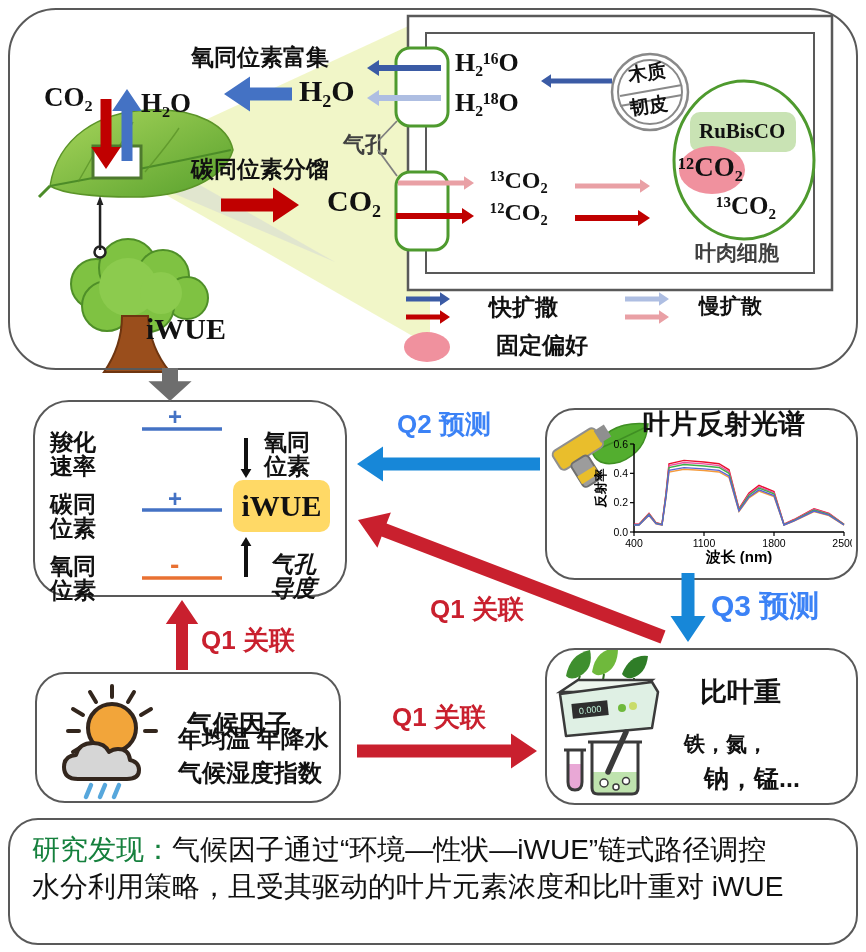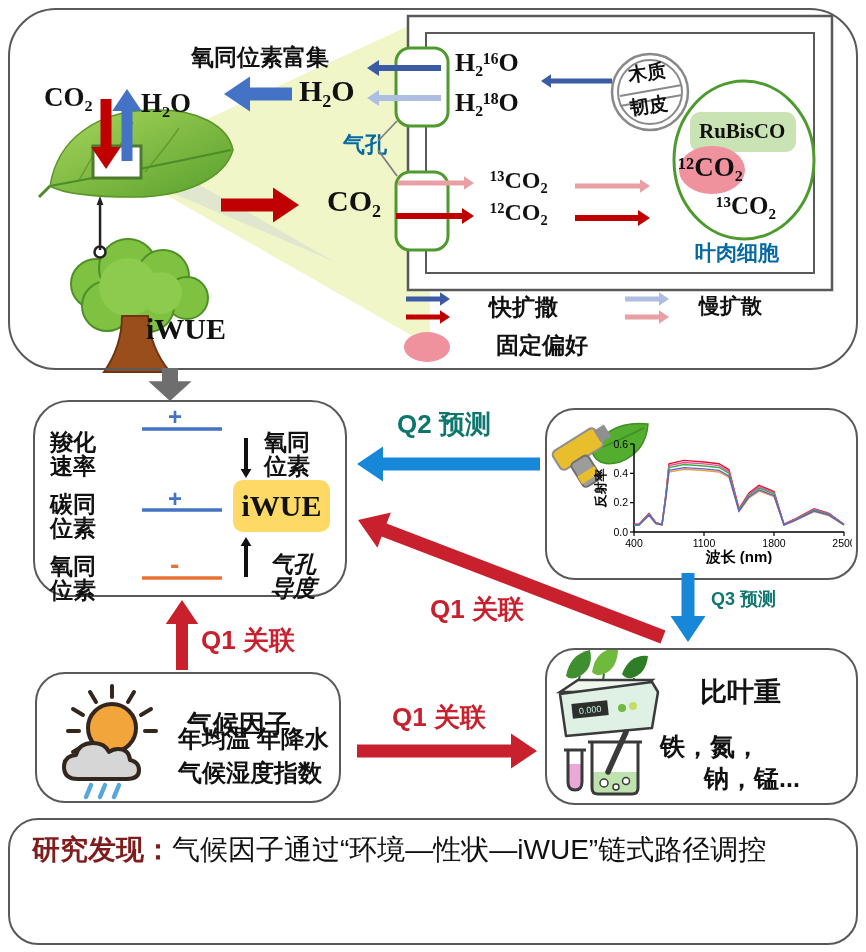--- a/index.html
+++ b/index.html
@@ -3,27 +3,27 @@
 <meta charset="utf-8">
 <style>
   html,body{margin:0;padding:0;background:#fff;}
   .canvas{position:relative;width:866px;height:952px;background:#fff;overflow:hidden;
           font-family:"Liberation Sans",sans-serif;color:#111;}
   svg.layer{position:absolute;left:0;top:0;pointer-events:none;}
   #bg{z-index:1;} #arrows-overlay{z-index:4;}
   .panel{position:absolute;border:2.5px solid #595959;background:transparent;z-index:2;box-sizing:border-box;}
   .lbl{position:absolute;z-index:3;font-weight:bold;white-space:nowrap;color:#111;line-height:1.15;}
   .serif{font-family:"Liberation Serif","DejaVu Serif",serif;}
-  .green{color:#0369a1;} .blue{color:#0f766e;} .red{color:#C9202E;}
+  .green{color:#404040;} .blue{color:#3b82f6;} .red{color:#C9202E;}
   .wrap2{width:54px;white-space:normal;word-break:break-all;text-align:center;line-height:24px;margin-top:14px;}
   .iwue-box{position:absolute;z-index:3;background:#FFD966;border-radius:10px;
             display:flex;align-items:center;justify-content:center;}
   .findings{position:absolute;z-index:3;left:8px;top:818px;width:850px;height:127px;
             box-sizing:border-box;padding:13px 24px 0 24px;font-size:28px;line-height:37px;color:#111;}
-  .findings .pfx{color:#7f1d1d;font-weight:bold;}
+  .findings .pfx{color:#15803d;font-weight:normal;}
   #spectra-chart{position:absolute;left:594px;top:436px;z-index:3;}
 </style>
 </head>
 <body>
 
 <div class="canvas">
 
   <svg id="bg" class="layer" width="866" height="952" viewBox="0 0 866 952">
     <defs>
       <linearGradient id="leafGrad" x1="0" y1="0" x2="1" y2="1">
@@ -141,20 +141,21 @@
   <div class="panel" style="left:33px;top:400px;width:314px;height:197px;border-radius:36px;"></div>
   <div class="panel" style="left:545px;top:408px;width:313px;height:172px;border-radius:30px;"></div>
   <div class="panel" style="left:35px;top:672px;width:306px;height:131px;border-radius:30px;"></div>
   <div class="panel" style="left:545px;top:648px;width:313px;height:157px;border-radius:30px;"></div>
   <div class="panel" style="left:8px;top:818px;width:850px;height:127px;border-radius:30px;"></div>
 
   <div class="lbl serif" style="left:44px;top:82px;font-size:27px;">CO₂</div>
   <div class="lbl serif" style="left:141px;top:88px;font-size:27px;">H₂O</div>
   <div class="lbl" style="left:191px;top:44px;font-size:23px;">氧同位素富集</div>
   <div class="lbl serif" style="left:299px;top:74px;font-size:30px;">H₂O</div>
+  <div class="lbl" style="left:191px;top:156px;font-size:23px;">碳同位素分馏</div>
   <div class="lbl serif" style="left:327px;top:184px;font-size:30px;">CO₂</div>
   <div class="lbl green" style="left:343px;top:132px;font-size:22px;">气孔</div>
   <div class="lbl serif" style="left:455px;top:48px;font-size:26px;">H₂¹⁶O</div>
   <div class="lbl serif" style="left:455px;top:88px;font-size:26px;">H₂¹⁸O</div>
   <div class="lbl serif" style="left:490px;top:167px;font-size:24px;">¹³CO₂</div>
   <div class="lbl serif" style="left:490px;top:199px;font-size:24px;">¹²CO₂</div>
   <div class="lbl" style="left:628px;top:62px;font-size:19px;transform:rotate(-8deg);">木质</div>
   <div class="lbl" style="left:630px;top:95px;font-size:19px;transform:rotate(-8deg);">韧皮</div>
   <div class="lbl serif" style="left:699px;top:119px;font-size:21px;">RuBisCO</div>
   <div class="lbl serif" style="left:678px;top:152px;font-size:27px;">¹²CO₂</div>
@@ -170,20 +171,21 @@
   <div class="lbl wrap2" style="left:46px;top:540px;font-size:23px;">氧同位素</div>
   <div class="lbl" style="left:168px;top:403px;font-size:24px;color:#4472C4;">+</div>
   <div class="lbl" style="left:168px;top:485px;font-size:24px;color:#4472C4;">+</div>
   <div class="lbl" style="left:170px;top:549px;font-size:28px;color:#E97132;">-</div>
   <div class="lbl wrap2" style="left:260px;top:416px;font-size:23px;">氧同位素</div>
   <div class="iwue-box" style="left:233px;top:480px;width:97px;height:52px;">
     <span class="lbl serif" style="position:static;font-size:30px;">iWUE</span>
   </div>
   <div class="lbl wrap2" style="left:266px;top:538px;font-size:23px;font-style:italic;">气孔导度</div>
 
+  <div class="lbl" style="left:643px;top:409px;font-size:27px;">叶片反射光谱</div>
   <svg id="spectra-chart" width="258" height="128" viewBox="0 0 258 128">
       <path d="M40 8 V96 H250" fill="none" stroke="#000" stroke-width="1.5"></path>
       <line x1="36" y1="96" x2="40" y2="96" stroke="#000" stroke-width="1.2"></line>
       <text x="34" y="99.5" text-anchor="end" font-size="10.5" fill="#000">0.0</text>
       <line x1="36" y1="66.66666666666666" x2="40" y2="66.66666666666666" stroke="#000" stroke-width="1.2"></line>
       <text x="34" y="70.16666666666666" text-anchor="end" font-size="10.5" fill="#000">0.2</text>
       <line x1="36" y1="37.33333333333333" x2="40" y2="37.33333333333333" stroke="#000" stroke-width="1.2"></line>
       <text x="34" y="40.83333333333333" text-anchor="end" font-size="10.5" fill="#000">0.4</text>
       <line x1="36" y1="8" x2="40" y2="8" stroke="#000" stroke-width="1.2"></line>
       <text x="34" y="11.5" text-anchor="end" font-size="10.5" fill="#000">0.6</text>
@@ -199,35 +201,35 @@
       <path d="M40.0 88.4 L45.0 88.4 L55.0 77.8 L62.0 86.9 L68.0 88.4 L72.0 58.2 L75.0 29.6 L90.0 26.5 L110.0 27.9 L125.0 29.6 L135.0 35.6 L145.0 73.3 L155.0 58.2 L165.0 50.7 L180.0 56.7 L190.0 88.4 L200.0 84.0 L220.0 73.3 L235.0 77.8 L250.0 88.4" fill="none" stroke="#ED4FA0" stroke-width="1.4"></path>
       <path d="M40.0 89.1 L45.0 89.1 L55.0 79.6 L62.0 87.8 L68.0 89.1 L72.0 61.8 L75.0 36.0 L90.0 33.2 L110.0 34.5 L125.0 36.0 L135.0 41.4 L145.0 75.5 L155.0 61.8 L165.0 55.1 L180.0 60.5 L190.0 89.1 L200.0 85.1 L220.0 75.5 L235.0 79.6 L250.0 89.1" fill="none" stroke="#F59B3C" stroke-width="1.4"></path>
       <path d="M40.0 88.7 L45.0 88.7 L55.0 78.4 L62.0 87.2 L68.0 88.7 L72.0 59.3 L75.0 31.5 L90.0 28.5 L110.0 30.0 L125.0 31.5 L135.0 37.3 L145.0 74.0 L155.0 59.3 L165.0 52.0 L180.0 57.9 L190.0 88.7 L200.0 84.3 L220.0 74.0 L235.0 78.4 L250.0 88.7" fill="none" stroke="#3FAE49" stroke-width="1.4"></path>
       <path d="M40.0 89.0 L45.0 89.0 L55.0 79.1 L62.0 87.6 L68.0 89.0 L72.0 60.9 L75.0 34.4 L90.0 31.6 L110.0 32.9 L125.0 34.4 L135.0 40.0 L145.0 75.0 L155.0 60.9 L165.0 53.9 L180.0 59.6 L190.0 89.0 L200.0 84.9 L220.0 75.0 L235.0 79.1 L250.0 89.0" fill="none" stroke="#5B63D3" stroke-width="1.4"></path>
       <text x="145" y="126" text-anchor="middle" font-size="15" font-weight="bold" fill="#000">波长 (nm)</text>
       <text transform="translate(11 52) rotate(-90)" text-anchor="middle" font-size="13" font-weight="bold" fill="#000">反射率</text>
     </svg>
 
   <div class="lbl blue" style="left:397px;top:410px;font-size:26px;">Q2 预测</div>
   <div class="lbl red" style="left:430px;top:595px;font-size:26px;">Q1 关联</div>
-  <div class="lbl blue" style="left:711px;top:589px;font-size:18px;">Q3 预测</div>
+  <div class="lbl blue" style="left:711px;top:589px;font-size:30px;">Q3 预测</div>
   <div class="lbl red" style="left:201px;top:626px;font-size:26px;">Q1 关联</div>
   <div class="lbl red" style="left:392px;top:703px;font-size:26px;">Q1 关联</div>
 
   <div class="lbl" style="left:187px;top:678px;font-size:26px;margin-top:32px;">气候因子</div>
   <div class="lbl" style="left:178px;top:759px;font-size:24px;">气候湿度指数</div>
   <div class="lbl" style="left:178px;top:725px;font-size:24px;">年均温 年降水</div>
 
   <div class="lbl" style="left:700px;top:677px;font-size:27px;">比叶重</div>
-  <div class="lbl" style="left:660px;top:732px;font-size:25px;">铁，氮，</div>
+  <div class="lbl" style="left:684px;top:732px;font-size:21px;">铁，氮，</div>
   <div class="lbl" style="left:704px;top:764px;font-size:25px;">钠，锰...</div>
 
   <div class="findings">
     <span class="pfx">研究发现：</span><span>气候因子通过“环境—性状—iWUE”链式路径调控</span><br>
-    <br>
+    <span>水分利用策略，且受其驱动的叶片元素浓度和比叶重对 iWUE</span><br>
   </div>
 
   <svg id="arrows-overlay" class="layer" width="866" height="952" viewBox="0 0 866 952">
       <polygon points="292.0,87.5 250.0,87.5 250.0,76.5 224.0,94.0 250.0,111.5 250.0,100.5 292.0,100.5" fill="#4472C4"></polygon>
       <polygon points="221.0,211.5 273.0,211.5 273.0,222.6 299.0,205.0 273.0,187.4 273.0,198.5 221.0,198.5" fill="#C00000"></polygon>
       <polygon points="100.5,99.0 100.5,147.0 91.2,147.0 106.0,169.0 120.8,147.0 111.5,147.0 111.5,99.0" fill="#C00000"></polygon>
       <polygon points="132.5,161.0 132.5,111.0 141.8,111.0 127.0,89.0 112.2,111.0 121.5,111.0 121.5,161.0" fill="#4472C4"></polygon>
       <polygon points="101.3,250.0 101.3,205.0 103.4,205.0 100.0,196.0 96.6,205.0 98.8,205.0 98.8,250.0" fill="#222222"></polygon>
       <polygon points="162.0,368.0 162.0,381.2 148.4,381.2 170.0,401.0 191.6,381.2 178.0,381.2 178.0,368.0" fill="#6E6E6E"></polygon>
       <polygon points="441.0,65.0 379.0,65.0 379.0,59.9 367.0,68.0 379.0,76.1 379.0,71.0 441.0,71.0" fill="#3B5BA5"></polygon>

